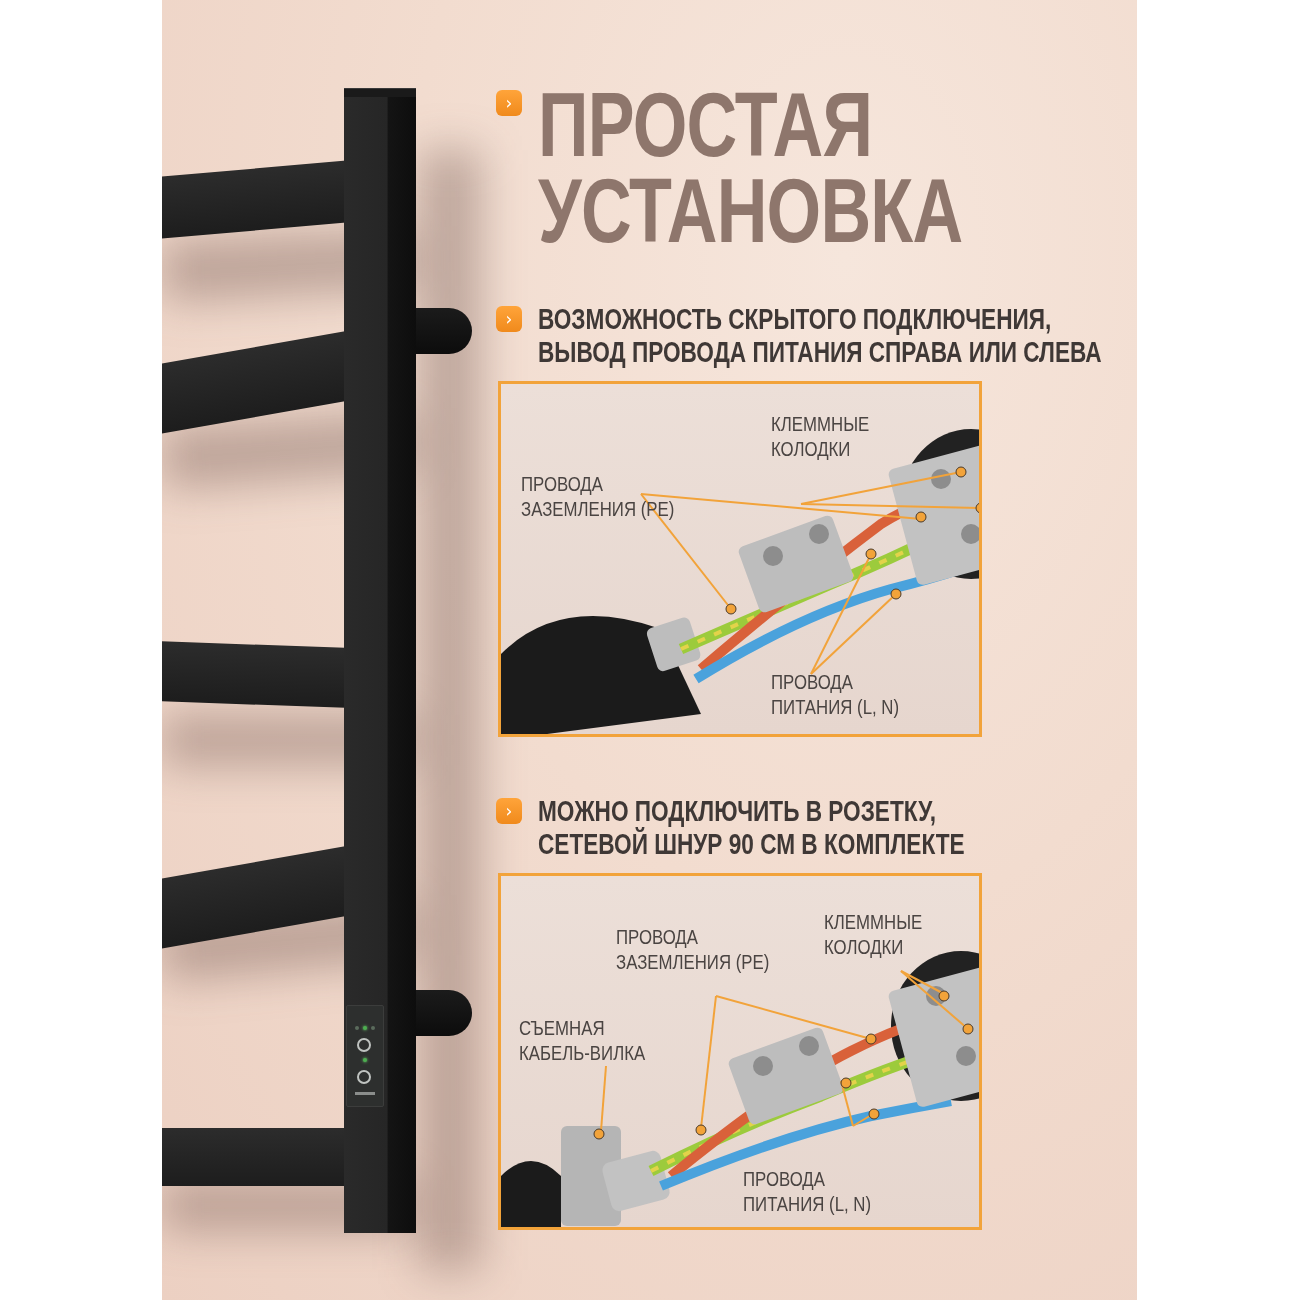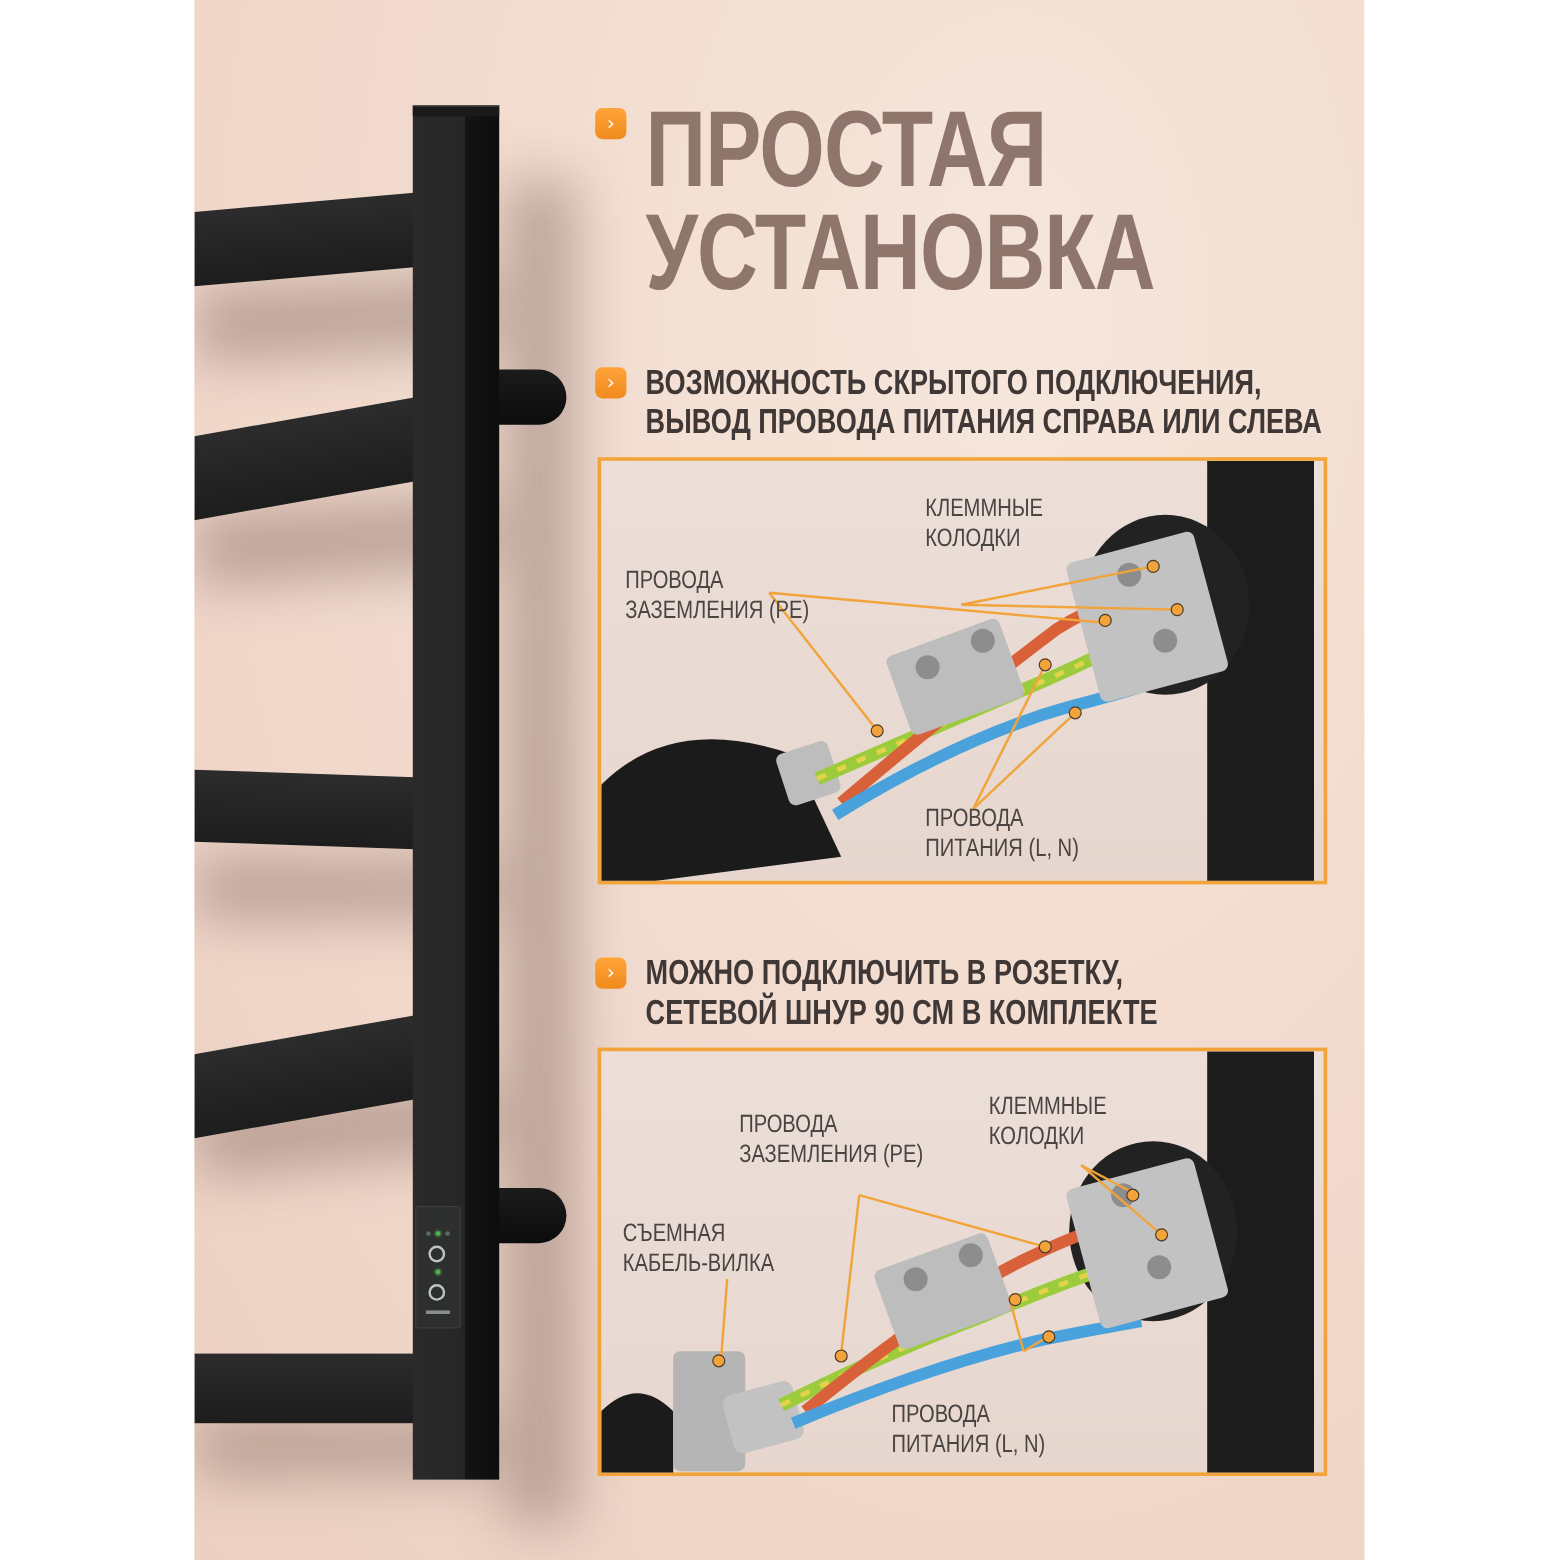--- a/index.html
+++ b/index.html
@@ -20,21 +20,21 @@
   .plabel{position:absolute;left:8px;top:86px;width:20px;height:3px;background:#8a8d8b;}
 
   .badge{position:absolute;width:26px;height:26px;border-radius:6px;background:linear-gradient(180deg,#ffa43a,#f08a1c);
     display:flex;align-items:center;justify-content:center;color:#fff;font-family:"DejaVu Sans",sans-serif;font-size:17px;line-height:1;}
   .title{position:absolute;left:376px;top:82px;margin:0;color:#8e766c;font-family:"Liberation Sans",sans-serif;font-weight:700;
     font-size:90px;line-height:86px;letter-spacing:-1px;transform:scaleX(0.78);transform-origin:left top;white-space:nowrap;}
   .feat{position:absolute;left:376px;color:#3f3836;font-weight:700;font-size:29px;line-height:33px;
     transform:scaleX(0.78);transform-origin:left top;white-space:nowrap;}
   .feat span{display:block;}
 
-  .frame{position:absolute;left:336px;width:608px;border:3px solid #f2a33a;box-sizing:border-box;overflow:hidden;
+  .frame{position:absolute;left:336px;width:484px;border:3px solid #f2a33a;box-sizing:border-box;overflow:hidden;
     background:linear-gradient(180deg,#ecdfd8,#e6d6ce);}
   .frame svg{position:absolute;left:0;top:0;}
   .lbl{position:absolute;color:#4a4442;font-size:21px;line-height:25px;font-weight:400;transform:scaleX(0.8);transform-origin:left top;white-space:nowrap;}
   .lbl span{display:block;}
 </style>
 </head>
 <body>
 
 <div class="poster">
 

